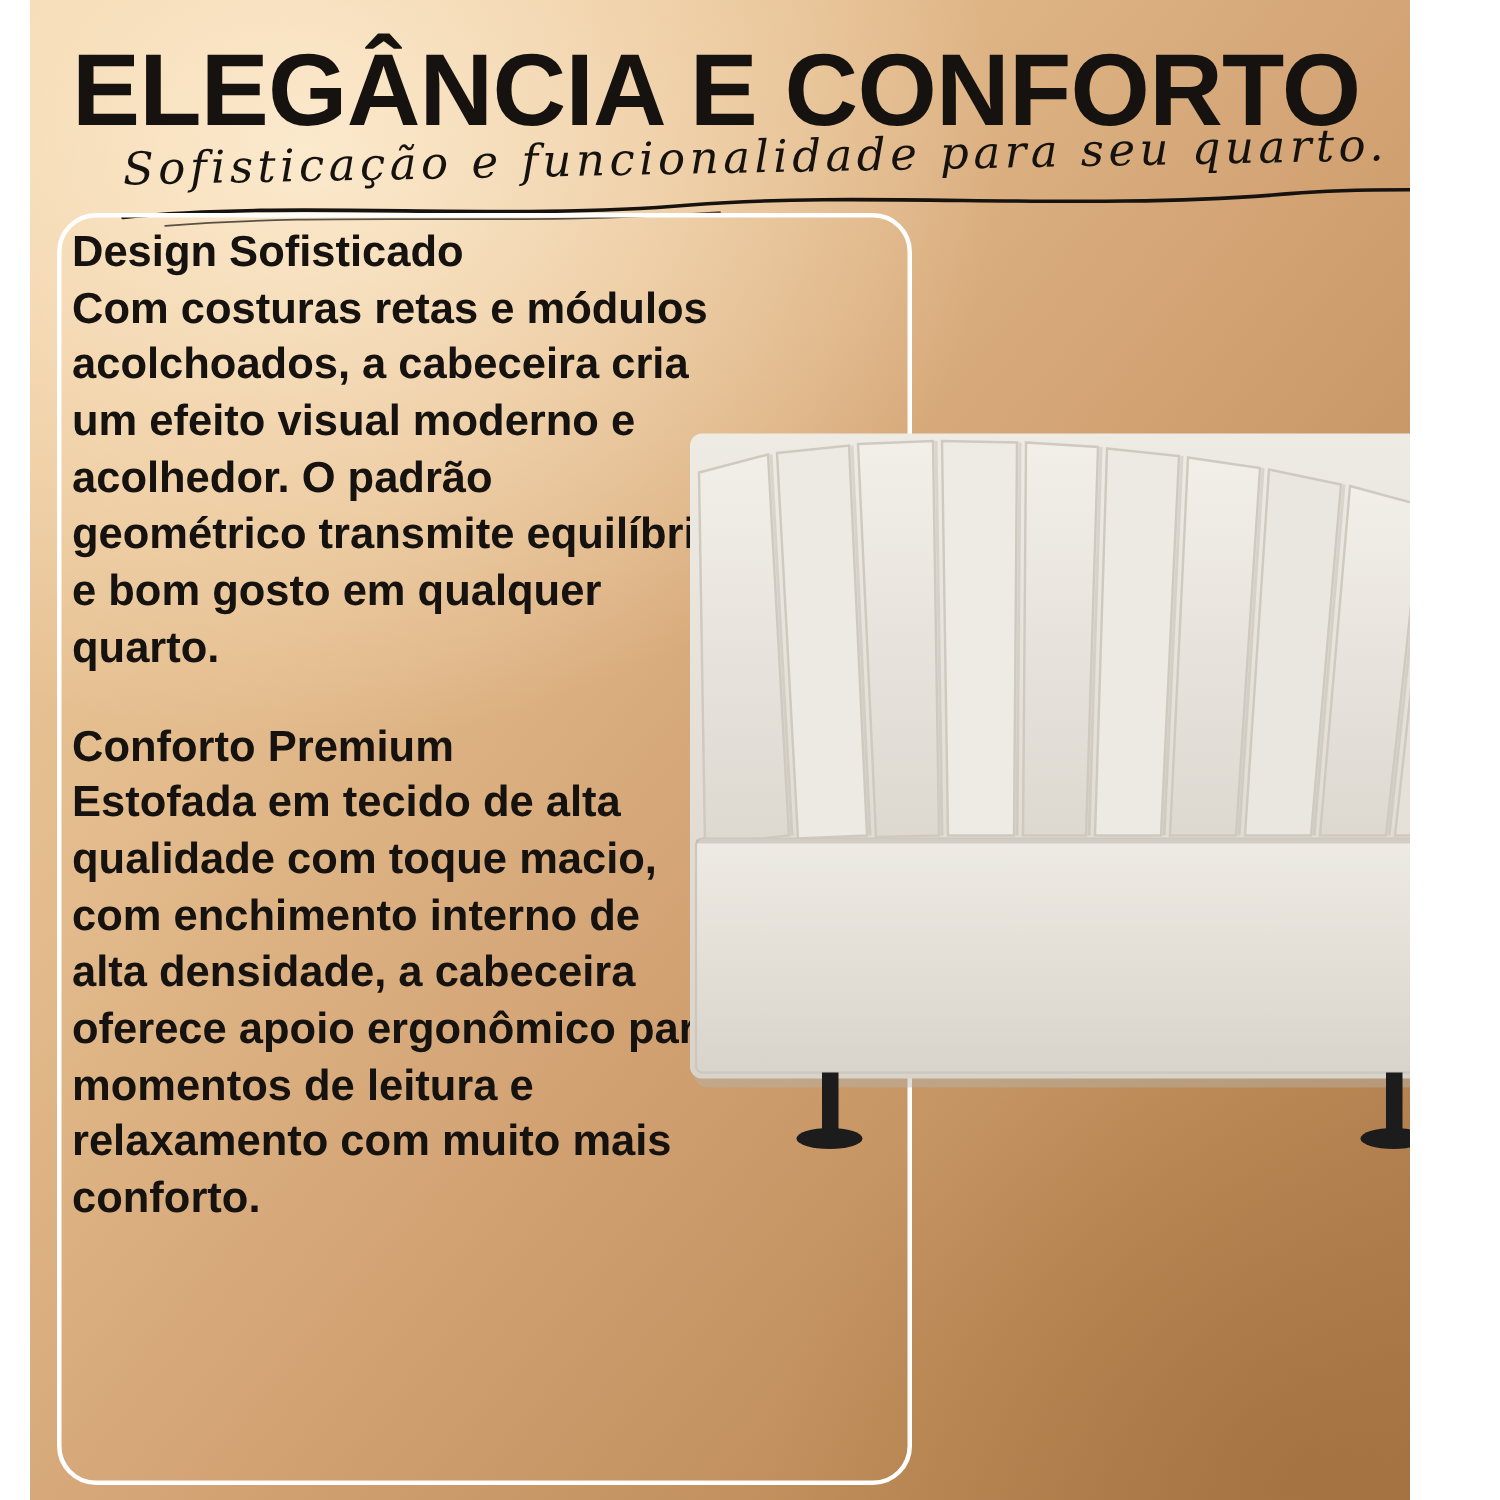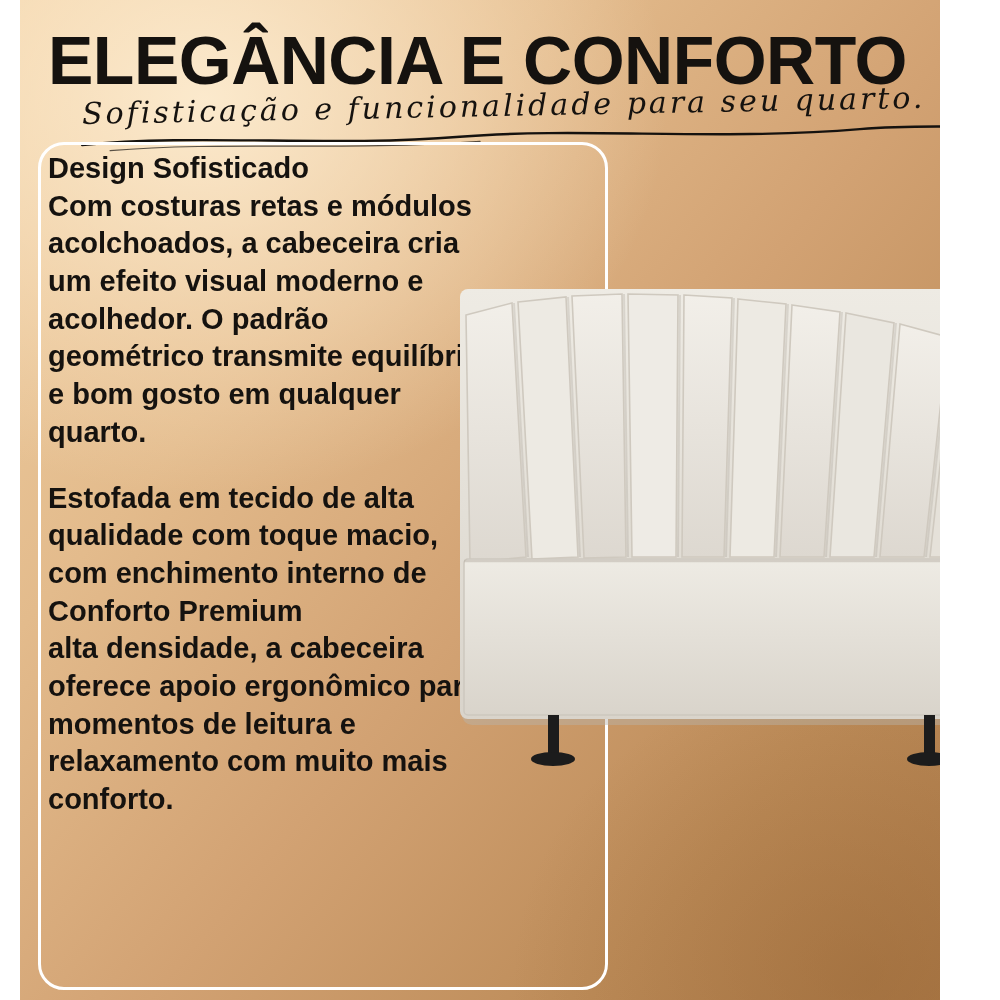--- a/index.html
+++ b/index.html
@@ -143,22 +143,22 @@
       <path d="M2,14 C120,4 250,20 380,11 C500,3 640,19 780,9 C840,5 880,10 906,6" fill="none" stroke="#15120f" stroke-width="2.4" stroke-linecap="round"></path>
       <path d="M30,20 C150,12 260,24 400,16" fill="none" stroke="#15120f" stroke-width="1.2" stroke-linecap="round" opacity="0.7"></path>
     </svg>
 
     <div class="text-card"></div>
 
     <div class="copy-block">
       <p>Design Sofisticado</p>
       <p>Com costuras retas e módulos acolchoados, a cabeceira cria um efeito visual moderno e acolhedor. O padrão geométrico transmite equilíbrio e bom gosto em qualquer quarto.</p>
       <div class="copy-spacer"></div>
+      <p>Conforto Premium</p>
       <p>Estofada em tecido de alta qualidade com toque macio, com enchimento interno de</p>
-      <p>Conforto Premium</p>
       <p>alta densidade, a cabeceira oferece apoio ergonômico para momentos de leitura e relaxamento com muito mais conforto.</p>
     </div>
 
     <div class="headboard">
       <svg viewBox="0 0 548 490">
         <defs>
           <linearGradient id="panelFade" x1="0" y1="0" x2="0" y2="1">
             <stop offset="0%" stop-color="#f2efe9"></stop>
             <stop offset="100%" stop-color="#ddd8d0"></stop>
           </linearGradient>

